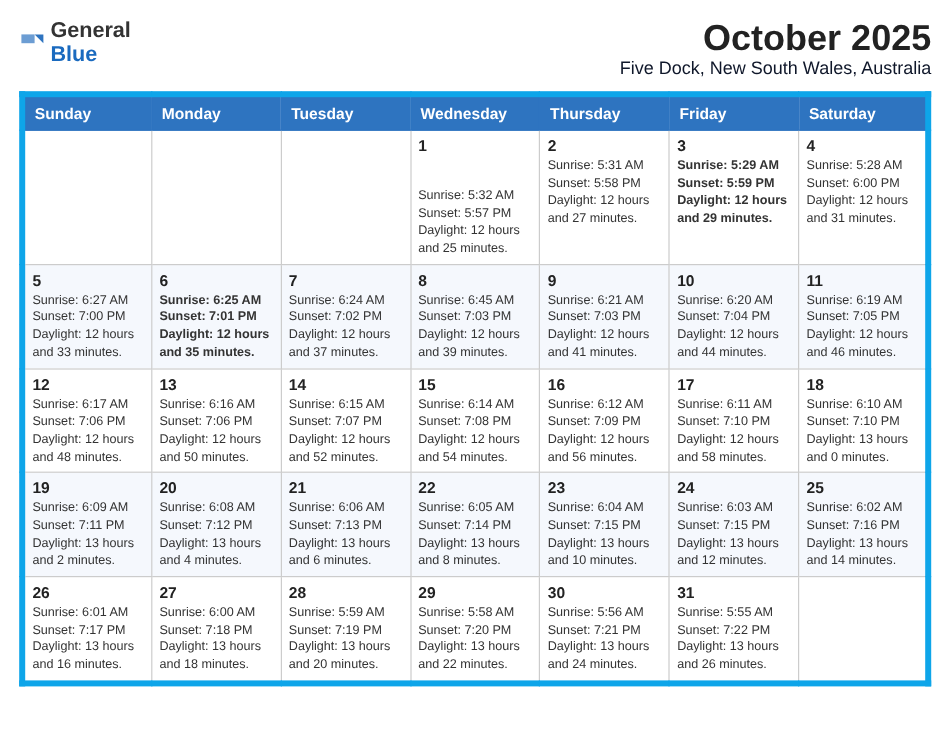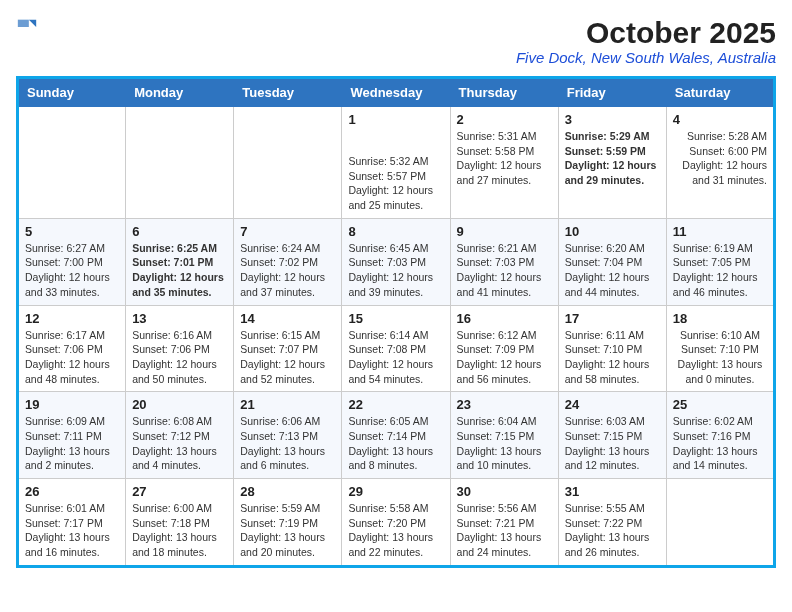--- a/index.html
+++ b/index.html
@@ -36,27 +36,26 @@
       text-align: right;
     }
     .month-title {
       font-size: 30px;
       font-weight: bold;
       color: #222;
       line-height: 1.1;
     }
     .location {
       font-size: 15px;
-      color: #1d4ed8;
-      font-style: italic;
+      color: #0f172a;
     }
     .calendar {
       width: 100%;
       border-collapse: collapse;
-      border: 3px solid #0ea5e9;
+      border: 5px solid #0ea5e9;
     }
     .calendar th {
       background-color: #2e74c0;
       color: #fff;
       text-align: left;
       padding: 6px 8px;
       font-size: 13px;
       font-weight: bold;
       border: 1px solid #2e74c0;
     }
@@ -89,20 +88,24 @@
   </style>
 </head>
 <body>
 
 <div class="header">
   <div class="logo">
     <svg class="logo-icon" viewBox="0 0 24 24">
       <polygon points="14,4 22,4 22,12" fill="#2e74c0"></polygon>
       <rect x="2" y="4" width="12" height="8" fill="#2e74c0" opacity="0.7"></rect>
     </svg>
+    <div class="logo-text">
+      <span class="logo-general">General</span><br>
+      <span class="logo-blue">Blue</span>
+    </div>
   </div>
   <div class="title-block">
     <div class="month-title">October 2025</div>
     <div class="location">Five Dock, New South Wales, Australia</div>
   </div>
 </div>
 
 <table class="calendar">
   <thead>
     <tr>
@@ -136,21 +139,21 @@
         </td>
         <td>
           <span class="day-number">3</span>
           <div class="day-detail" style="white-space: pre-line; font-weight: bold;">Sunrise: 5:29 AM
 Sunset: 5:59 PM
 Daylight: 12 hours
 and 29 minutes.</div>
         </td>
         <td>
           <span class="day-number">4</span>
-          <div class="day-detail" style="white-space: pre-line; text-align: right;">Sunrise: 5:28 AM
+          <div class="day-detail" style="white-space: pre-line;">Sunrise: 5:28 AM
 Sunset: 6:00 PM
 Daylight: 12 hours
 and 31 minutes.</div>
         </td>
       </tr>
       <tr>
         <td>
           <span class="day-number">5</span>
           <div class="day-detail" style="white-space: pre-line;">Sunrise: 6:27 AM
 Sunset: 7:00 PM
@@ -238,21 +241,21 @@
         </td>
         <td>
           <span class="day-number">17</span>
           <div class="day-detail" style="white-space: pre-line;">Sunrise: 6:11 AM
 Sunset: 7:10 PM
 Daylight: 12 hours
 and 58 minutes.</div>
         </td>
         <td>
           <span class="day-number">18</span>
-          <div class="day-detail" style="white-space: pre-line; text-align: center;">Sunrise: 6:10 AM
+          <div class="day-detail" style="white-space: pre-line;">Sunrise: 6:10 AM
 Sunset: 7:10 PM
 Daylight: 13 hours
 and 0 minutes.</div>
         </td>
       </tr>
       <tr>
         <td>
           <span class="day-number">19</span>
           <div class="day-detail" style="white-space: pre-line;">Sunrise: 6:09 AM
 Sunset: 7:11 PM

